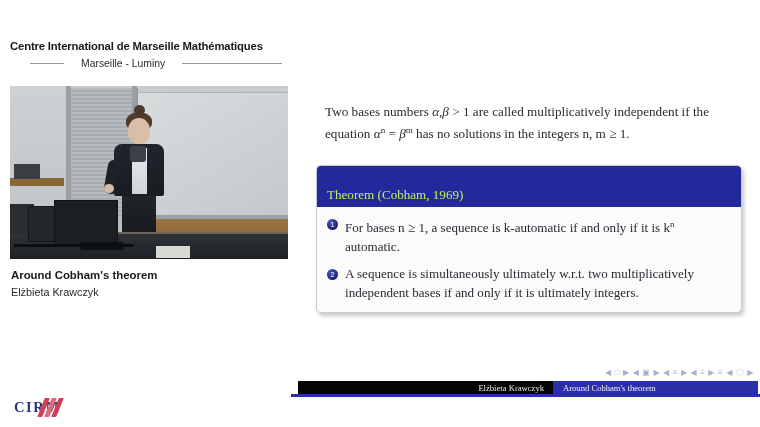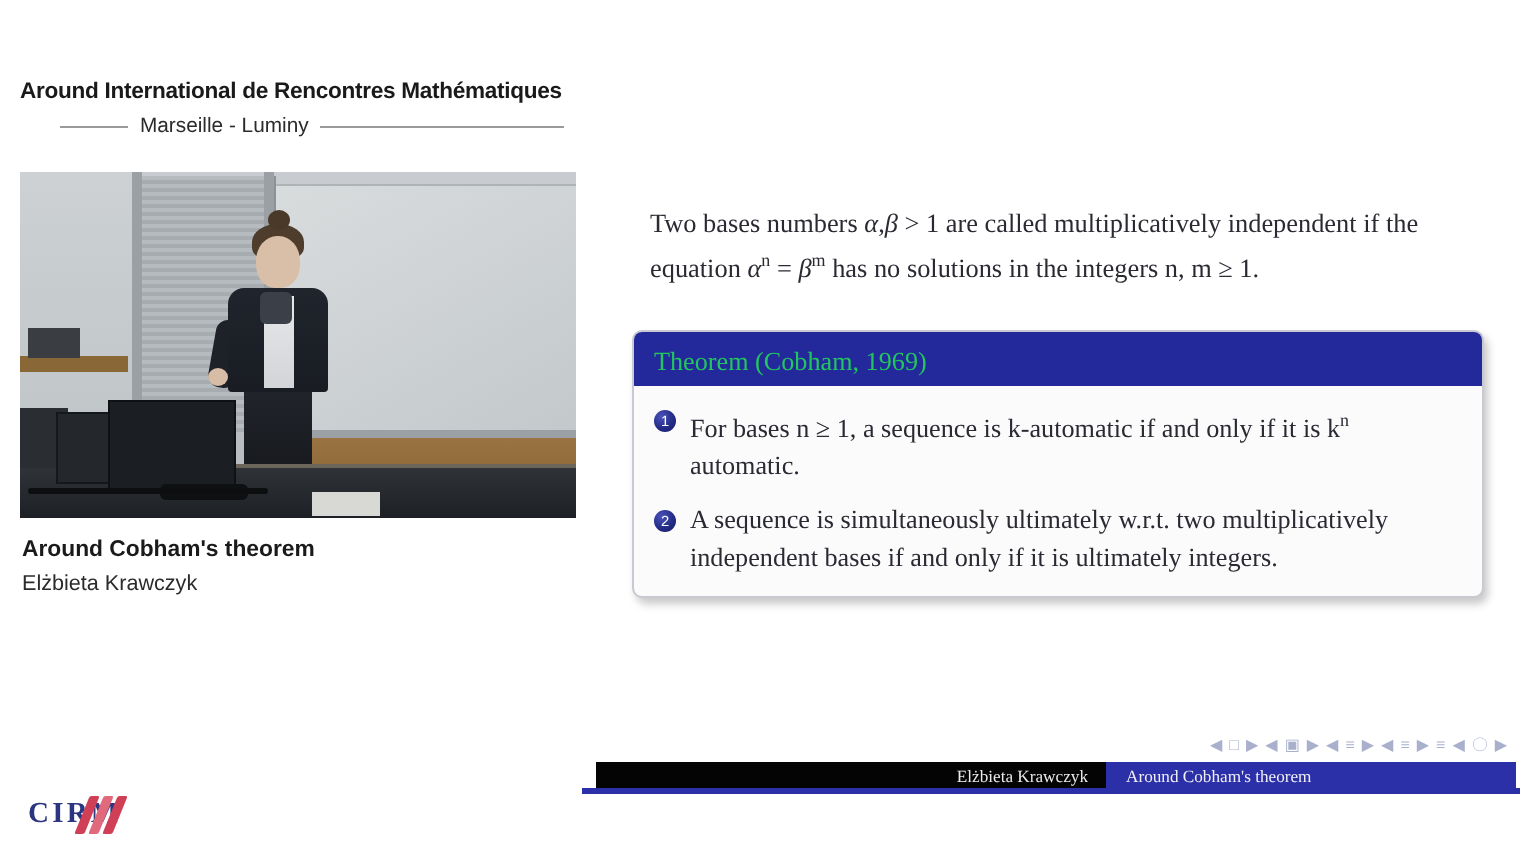--- a/index.html
+++ b/index.html
@@ -13,21 +13,21 @@
   #page{position:absolute;inset:0;background:#fffffe;}
 
   
   .left-panel{position:absolute;left:0;top:0;width:291px;height:427px;background:#ffffff;}
 
   .conf-header{position:absolute;left:10px;top:40px;width:272px;}
   .conf-title{
     font-size:11.3px;font-weight:bold;color:#1a1a1a;
     letter-spacing:-0.15px;white-space:nowrap;
   }
-  .conf-sub-row{display:flex;align-items:center;margin-top:6px;gap:6px;padding-left:20px;text-align:center;}
+  .conf-sub-row{display:flex;align-items:center;margin-top:6px;gap:17px;padding-left:20px;text-align:center;}
   .rule{height:1px;background:#9a9a9a;flex:0 0 auto;}
   .rule-left{width:34px;}
   .rule-right{flex:1 1 auto;}
   .conf-sub{font-size:10.4px;color:#2b2b2b;white-space:nowrap;}
 
   
   .video{
     position:absolute;left:10px;top:86px;width:278px;height:173px;
     background:#8d9298;overflow:hidden;
   }
@@ -104,22 +104,22 @@
   }
   .body-text i{font-style:italic;}
   .sup{font-size:9px;vertical-align:super;}
 
   .thmbox{
     position:absolute;left:25px;top:165px;width:424px;
     background:#fbfbfc;border:1px solid #c9c9d2;border-radius:5px;
     box-shadow:2px 3px 4px rgba(0,0,0,.22);
   }
   .thmbox-head{
-    background:#23299b;color:#22c55e;border-radius:4px 4px 0 0;
-    padding:7px 0 4px 10px;
+    background:#23299b;color:#bef264;border-radius:4px 4px 0 0;
+    padding:21px 0 4px 10px;
     font-family:"Liberation Serif", serif;font-size:13.1px;
   }
   .thmbox-body{padding:8px 12px 10px 10px;}
   .thm-item{
     display:flex;align-items:flex-start;gap:7px;
     font-family:"Liberation Serif", serif;font-size:13.1px;line-height:18.4px;color:#2a2a33;
   }
   .thm-item + .thm-item{margin-top:9px;}
   .bullet{
     flex:0 0 auto;width:11px;height:11px;border-radius:50%;
@@ -152,21 +152,21 @@
   .footer-strip{position:absolute;left:0;top:394px;width:469px;height:3px;background:#2b2fa8;}
 </style>
 </head>
 <body>
 
 <div id="page">
 
   <div class="left-panel">
 
     <div class="conf-header">
-      <div class="conf-title">Around International de Rencontres Mathématiques</div>
+      <div class="conf-title">Centre International de Marseille Mathématiques</div>
       <div class="conf-sub-row">
         <div class="rule rule-left"></div>
         <div class="conf-sub">Marseille - Luminy</div>
         <div class="rule rule-right"></div>
       </div>
     </div>
 
     <div class="video">
       <div class="v-wallR"></div>
       <div class="v-board"></div>

